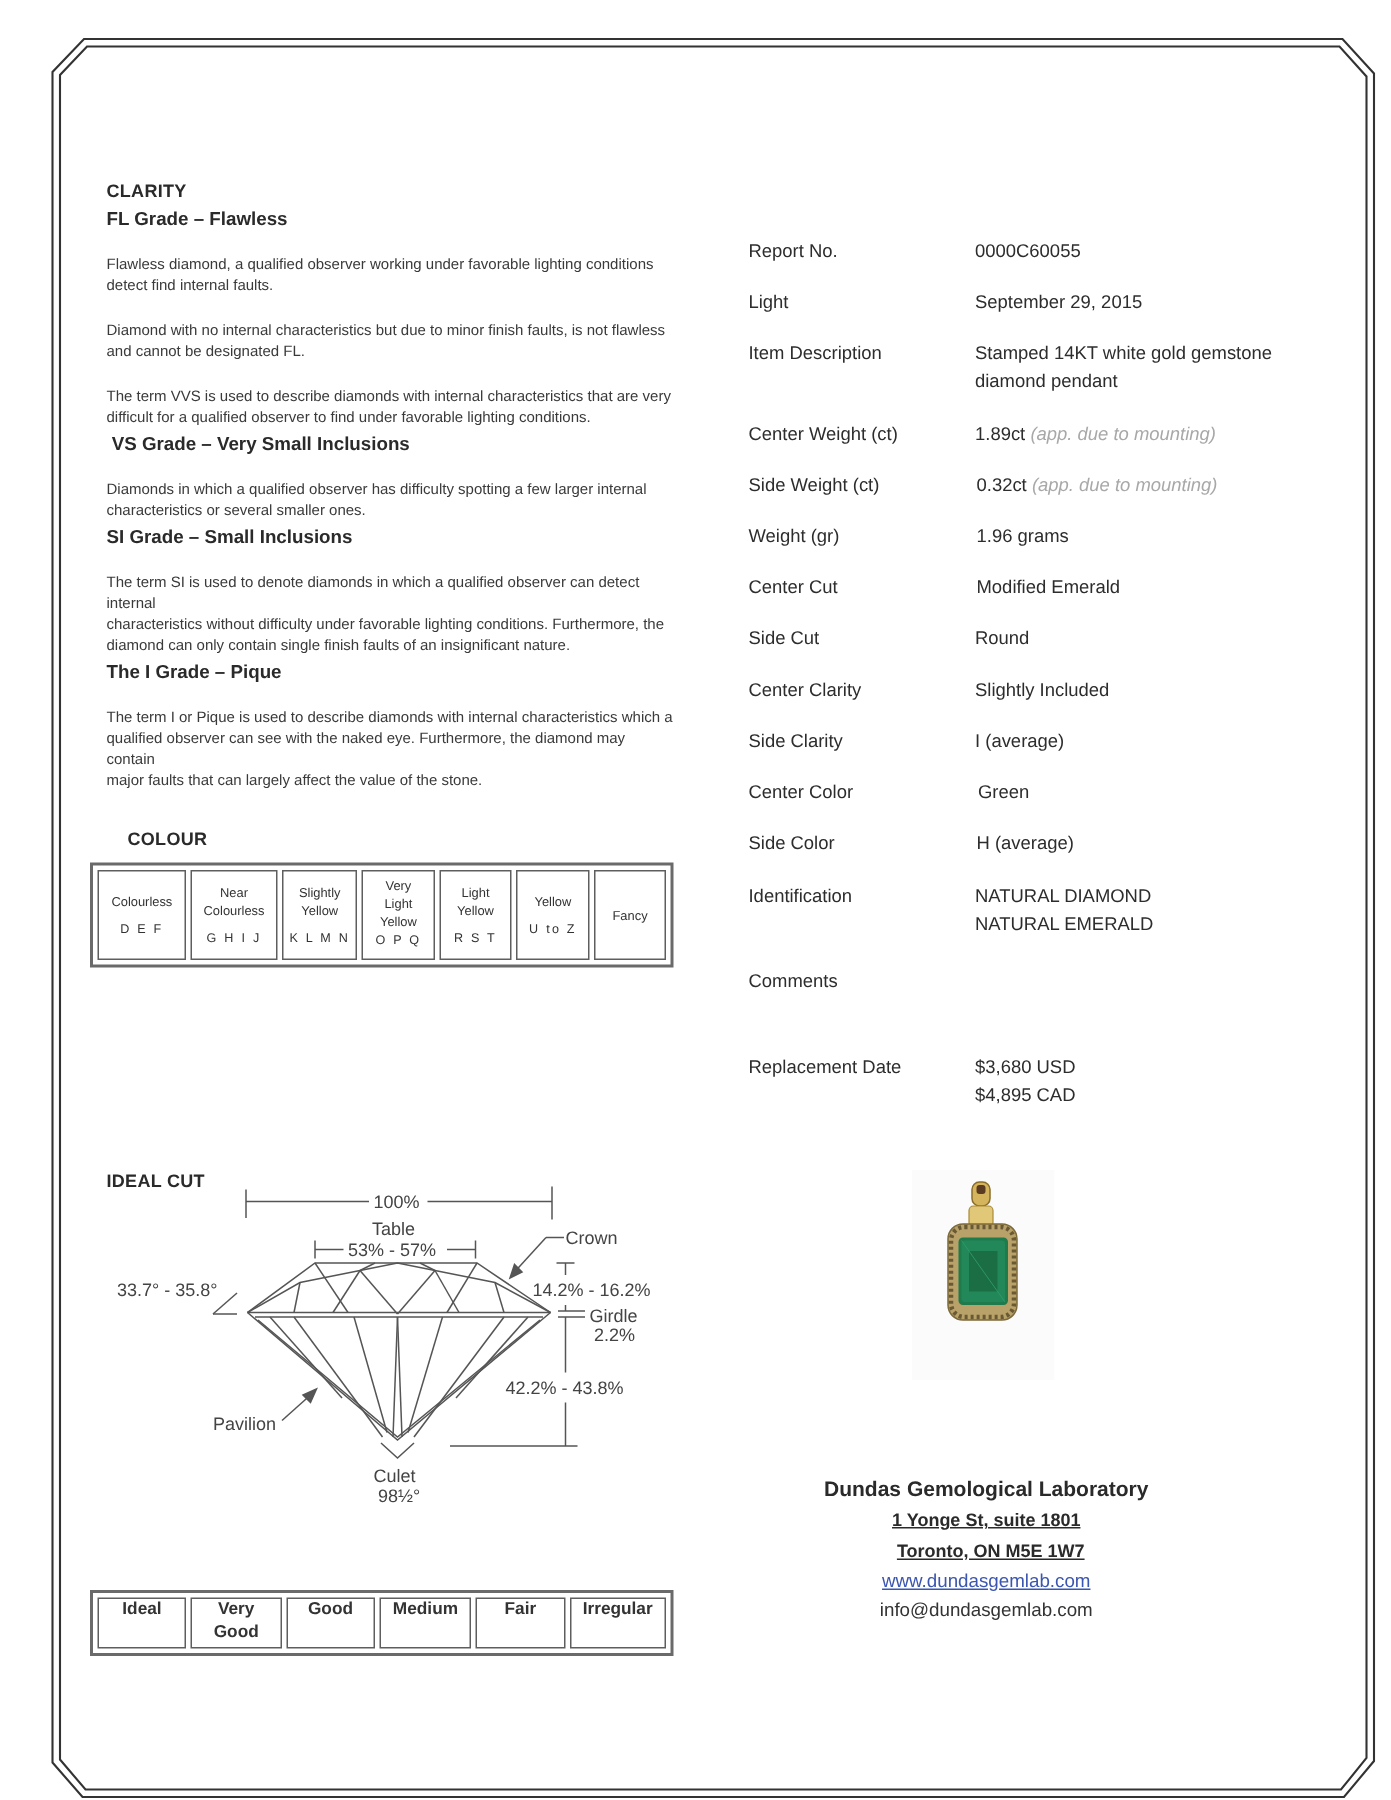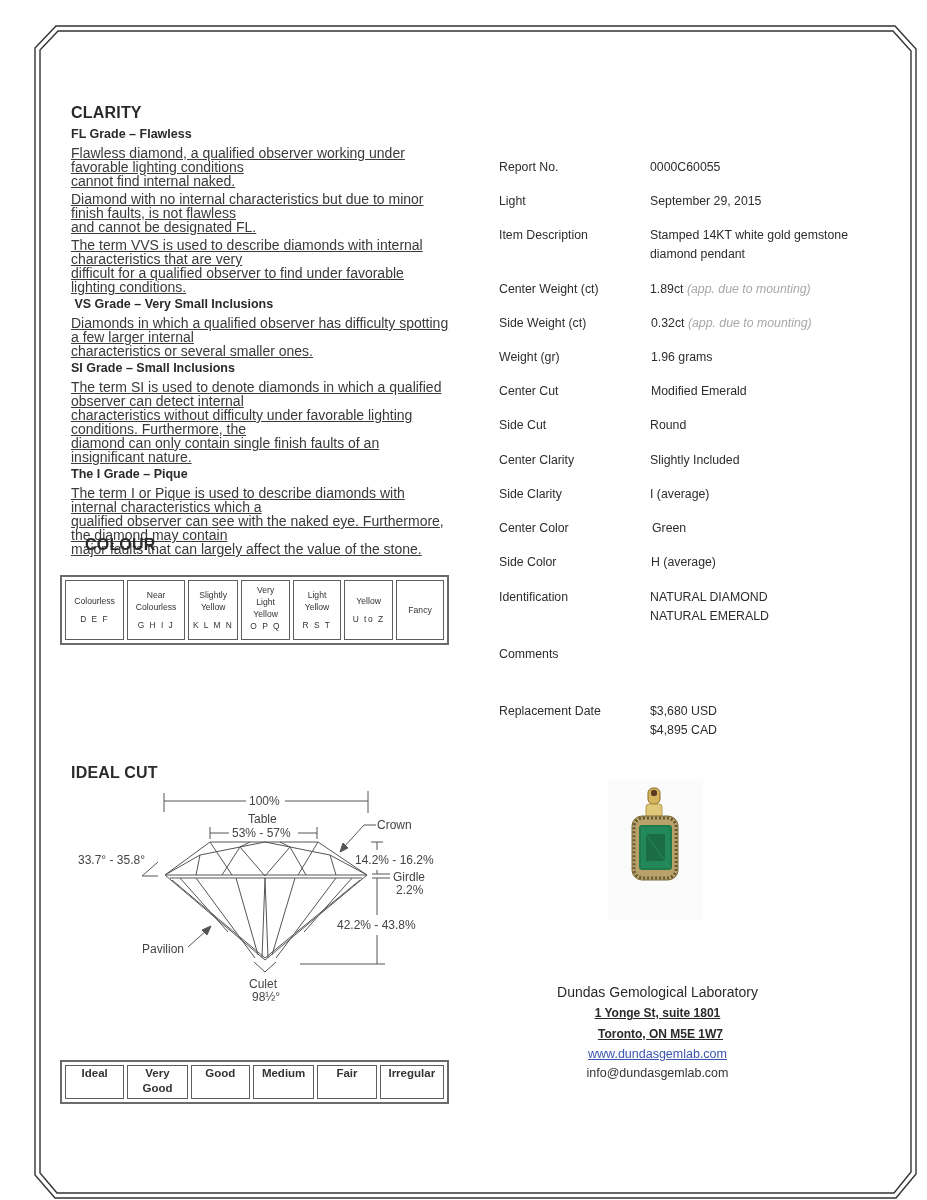--- a/index.html
+++ b/index.html
@@ -6,62 +6,62 @@
   body {
     width: 927px; height: 1200px; position: relative; overflow: hidden;
     background: #ffffff;
     font-family: "Liberation Sans", "DejaVu Sans", sans-serif;
     color: #2b2b2b;
   }
   .frame { position: absolute; left: 0; top: 0; width: 927px; height: 1200px; pointer-events: none; }
   .abs { position: absolute; }
 
   
-  .h-section { font-weight: bold; font-size: 16px; color: #2a2a2a; letter-spacing: 0.2px; }
+  .h-section { font-weight: bold; font-size: 12px; color: #2a2a2a; letter-spacing: 0.2px; margin-top: 16px; }
   .grade-title { font-weight: bold; font-size: 12.5px; color: #2a2a2a; margin: 0; line-height: 16px; }
-  .grade-desc { font-size: 14px; color: #3a3a3a; line-height: 14px; margin: 4px 0 2px 0; text-decoration: underline; }
+  .grade-desc { font-size: 10px; color: #3a3a3a; line-height: 14px; margin: 16px 0 2px 0; }
   .clarity { position: absolute; left: 71px; top: 104px; width: 380px; }
   .clarity .h-section { margin-bottom: 4px; }
 
   table.grid { border-collapse: separate; border-spacing: 3px; border: 2px solid #6a6a6a; background: #fff; position: absolute; }
   table.grid td { border: 1.5px solid #5e5e5e; text-align: center; color: #333; padding: 0; }
   .colour-table { left: 60px; top: 575px; width: 389px; height: 70px; }
   .colour-table td { font-size: 8.6px; line-height: 12px; vertical-align: middle; }
   .colour-table .c-letters { display: block; margin-top: 6px; letter-spacing: 1.5px; font-size: 8.4px; }
   .cut-table { left: 60px; top: 1060px; width: 389px; height: 44px; }
   .cut-table td { font-weight: bold; font-size: 11.5px; line-height: 15px; vertical-align: top; padding-top: 4px; color: #333; }
 
   
   .report { position: absolute; left: 499px; top: 158px; width: 380px; }
   .row { position: absolute; left: 0; font-size: 12.3px; color: #2d2d2d; line-height: 19px; }
   .row .lbl { position: absolute; left: 0; white-space: nowrap; }
   .row .val { position: absolute; left: 151px; white-space: nowrap; }
   .note { color: #a8a8a8; font-style: italic; }
 
   .lab { position: absolute; left: 520px; top: 982px; width: 275px; text-align: center; color: #2a2a2a; }
-  .lab .name { font-weight: normal; font-size: 14px; line-height: 21px; }
+  .lab .name { font-weight: bold; font-size: 14px; line-height: 21px; }
   .lab .addr { font-weight: bold; font-size: 12px; line-height: 21px; text-decoration: underline; }
   .lab .web { font-size: 12.5px; line-height: 19px; color: #3b56b0; text-decoration: underline; }
   .lab .mail { font-size: 12.5px; line-height: 19px; color: #333; }
 
   .diagram text { font-family: "Liberation Sans", "DejaVu Sans", sans-serif; fill: #444; font-size: 12px; }
 </style>
 </head>
 <body>
 
 <svg class="frame" width="927" height="1200" viewBox="0 0 927 1200">
   <polygon points="56,26 895,26 916,49 916,1174 896,1198 55,1198 35,1175 35,48" fill="none" stroke="#333" stroke-width="1.4"></polygon>
   <polygon points="58,31 893,31 911,51 911,1172 894,1193 57,1193 40,1173 40,50" fill="none" stroke="#333" stroke-width="1.4"></polygon>
 </svg>
 
 <div class="clarity">
   <div class="h-section">CLARITY</div>
 
   <p class="grade-title">FL Grade – Flawless</p>
-  <p class="grade-desc"><span> Flawless diamond, a qualified observer working under favorable lighting conditions</span><br><span>cannot find internal naked.</span></p>
+  <p class="grade-desc"><span> Flawless diamond, a qualified observer working under favorable lighting conditions</span><br><span>detect find internal faults.</span></p>
 
   <p class="grade-desc"><span> Diamond with no internal characteristics but due to minor finish faults, is not flawless</span><br><span>and cannot be designated FL.</span></p>
 
   <p class="grade-desc"><span>The term VVS is used to describe diamonds with internal characteristics that are very</span><br><span>difficult for a qualified observer to find under favorable lighting conditions.</span></p>
 
   <p class="grade-title" style="white-space:pre"> VS Grade – Very Small Inclusions</p>
   <p class="grade-desc"><span>Diamonds in which a qualified observer has difficulty spotting a few larger internal</span><br><span>characteristics or several smaller ones.</span></p>
 
   <p class="grade-title">SI Grade – Small Inclusions</p>
   <p class="grade-desc"><span>The term SI is used to denote diamonds in which a qualified observer can detect internal</span><br><span>characteristics without difficulty under favorable lighting conditions. Furthermore, the</span><br><span>diamond can only contain single finish faults of an insignificant nature.</span></p>

